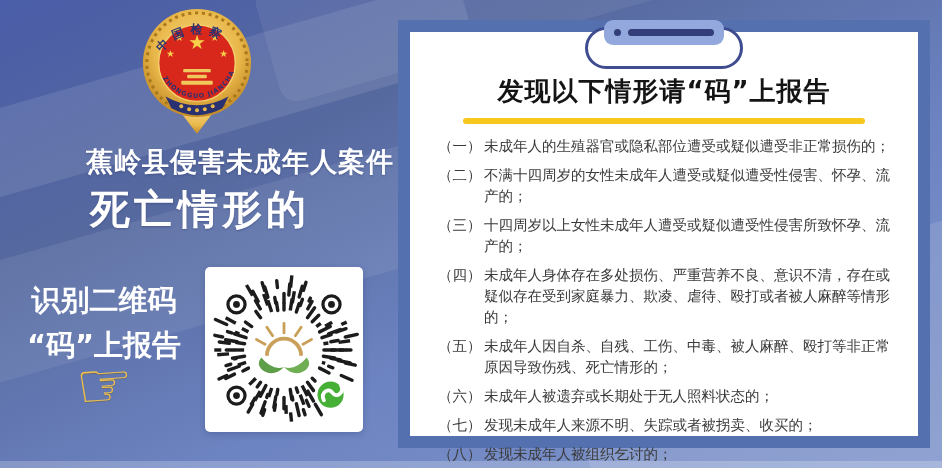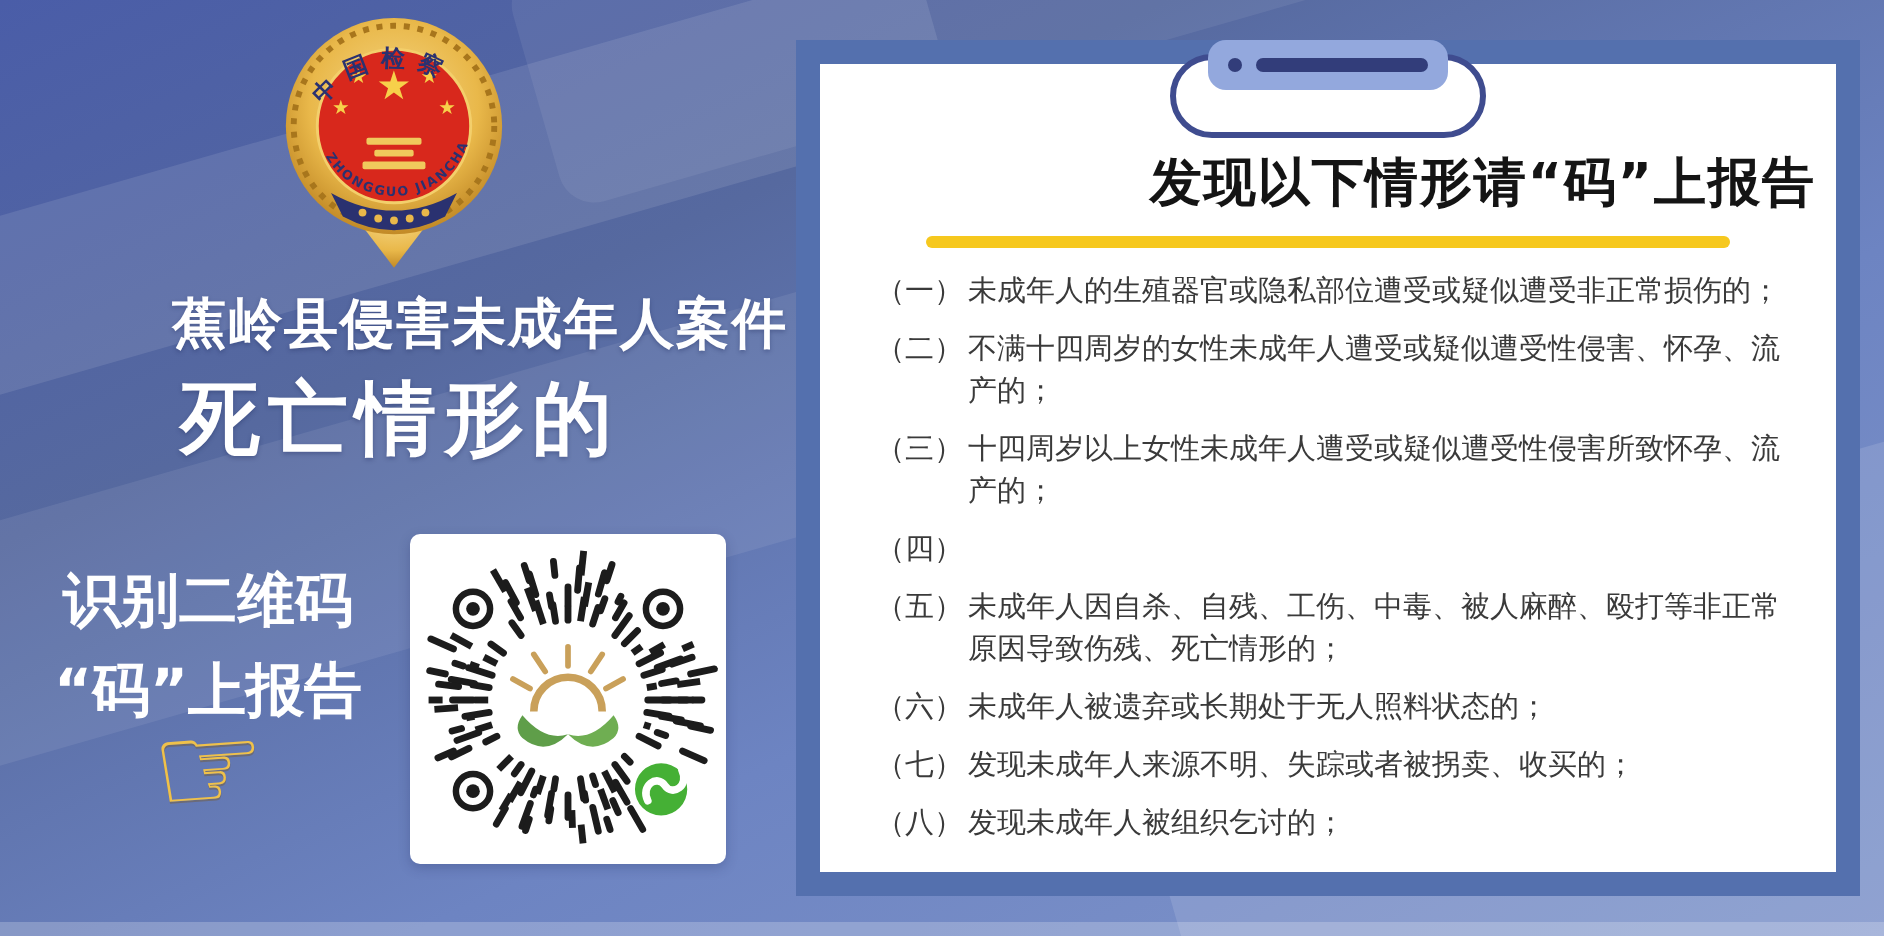--- a/index.html
+++ b/index.html
@@ -33,21 +33,21 @@
 
   
   .card-panel{position:absolute;left:398px;top:20px;width:532px;height:428px;background:#5470ae;}
   .card{position:absolute;left:12px;top:12px;width:508px;height:404px;background:#ffffff;}
   .clip-capsule{position:absolute;left:50%;transform:translateX(-50%);top:-5px;width:152px;height:36px;
     background:#ffffff;border:3px solid #3f4c8f;border-radius:21px;}
   .clip-tab{position:absolute;left:50%;transform:translateX(-50%);top:-12px;width:120px;height:25px;
     background:#93a8dd;border-radius:9px;display:flex;align-items:center;padding:0 10px;box-sizing:border-box;}
   .clip-dot{width:7px;height:7px;border-radius:50%;background:#323d7a;margin-right:7px;flex:0 0 auto;}
   .clip-bar{height:7px;border-radius:4px;background:#323d7a;flex:1;}
-  .card-title{margin:42px 10px 0 10px;text-align:right;font-size:26px;font-weight:900;color:#141414;
+  .card-title{margin:42px 10px 0 10px;text-align:center;font-size:26px;font-weight:900;color:#141414;
     letter-spacing:1px;}
   .title-underline{width:402px;height:6px;border-radius:3px;background:#f6c81e;margin:9px auto 12px auto;}
   .report-list{padding:0 24px 0 28px;display:flex;flex-direction:column;row-gap:8px;}
   .report-item{display:flex;font-size:14.5px;line-height:1.45;color:#3a3a3a;}
   .report-item .num{flex:0 0 46px;}
   .report-item .txt{flex:1;}
 </style>
 </head>
 <body>
 
@@ -267,20 +267,21 @@
         <div class="report-item">
           <span class="num">（二）</span>
           <span class="txt">不满十四周岁的女性未成年人遭受或疑似遭受性侵害、怀孕、流产的；</span>
         </div>
         <div class="report-item">
           <span class="num">（三）</span>
           <span class="txt">十四周岁以上女性未成年人遭受或疑似遭受性侵害所致怀孕、流产的；</span>
         </div>
         <div class="report-item">
           <span class="num">（四）</span>
+          <span class="txt">未成年人身体存在多处损伤、严重营养不良、意识不清，存在或疑似存在受到家庭暴力、欺凌、虐待、殴打或者被人麻醉等情形的；</span>
         </div>
         <div class="report-item">
           <span class="num">（五）</span>
           <span class="txt">未成年人因自杀、自残、工伤、中毒、被人麻醉、殴打等非正常原因导致伤残、死亡情形的；</span>
         </div>
         <div class="report-item">
           <span class="num">（六）</span>
           <span class="txt">未成年人被遗弃或长期处于无人照料状态的；</span>
         </div>
         <div class="report-item">

